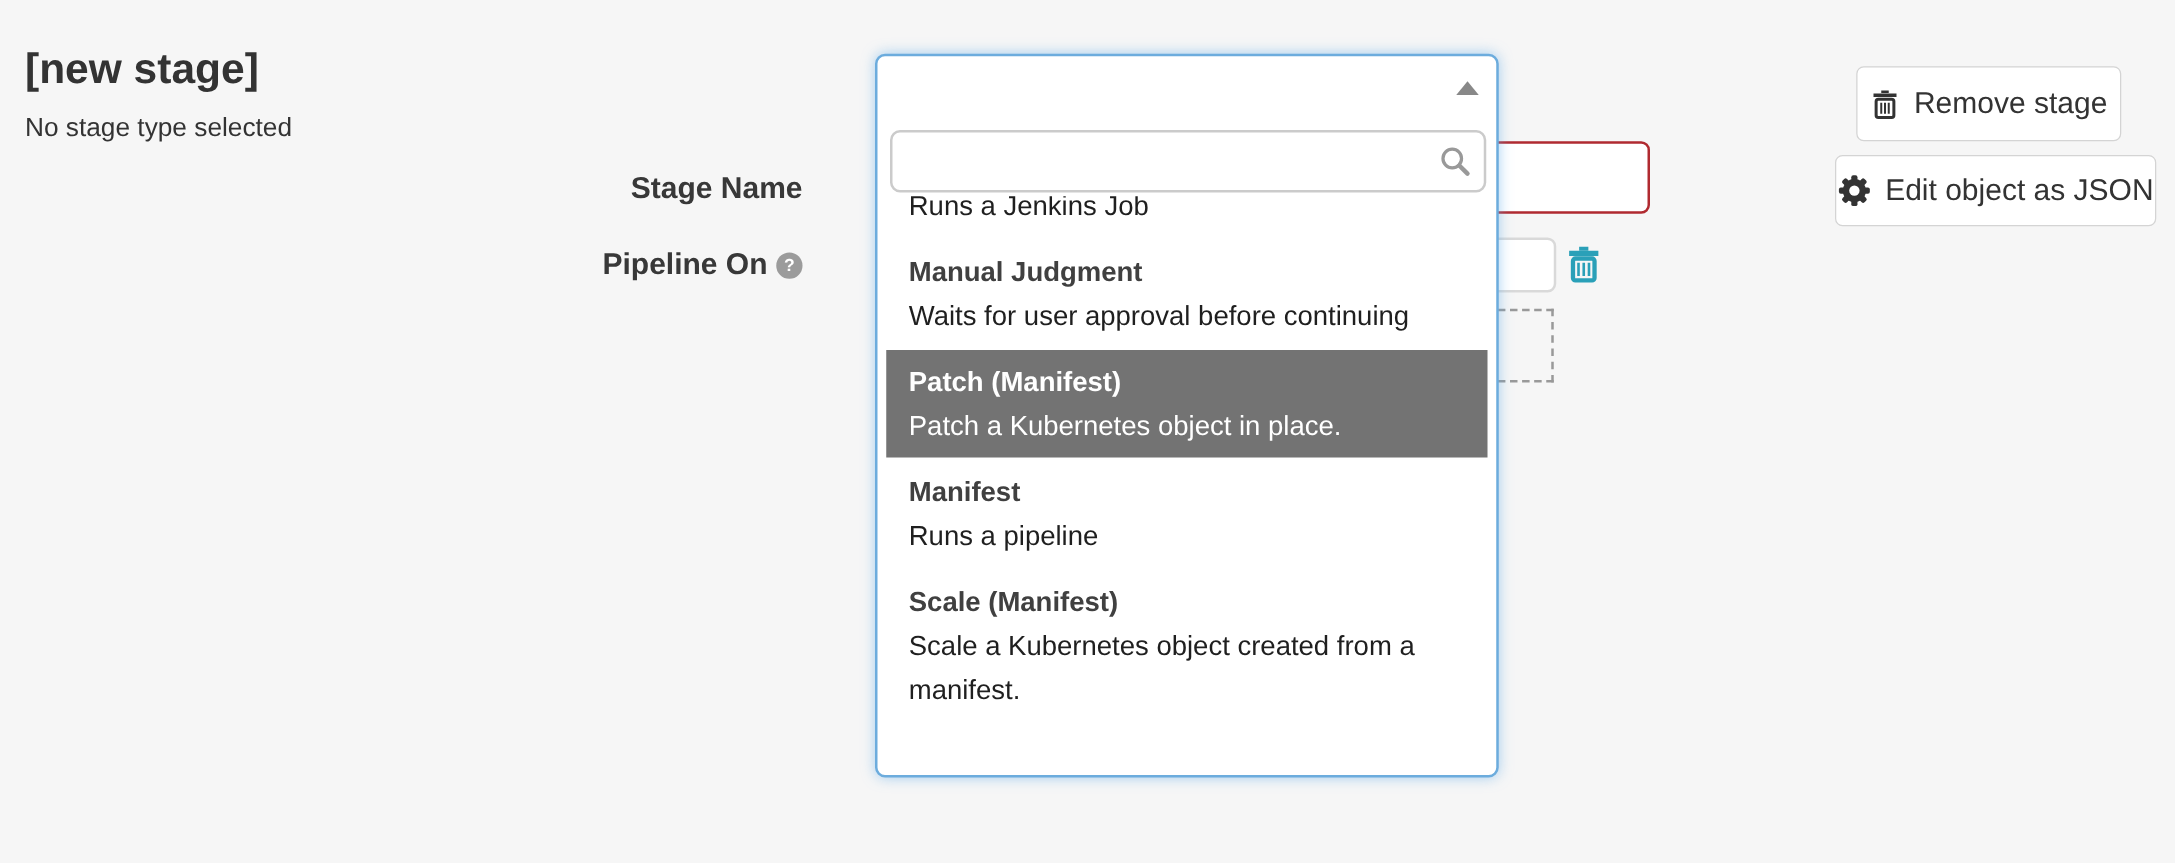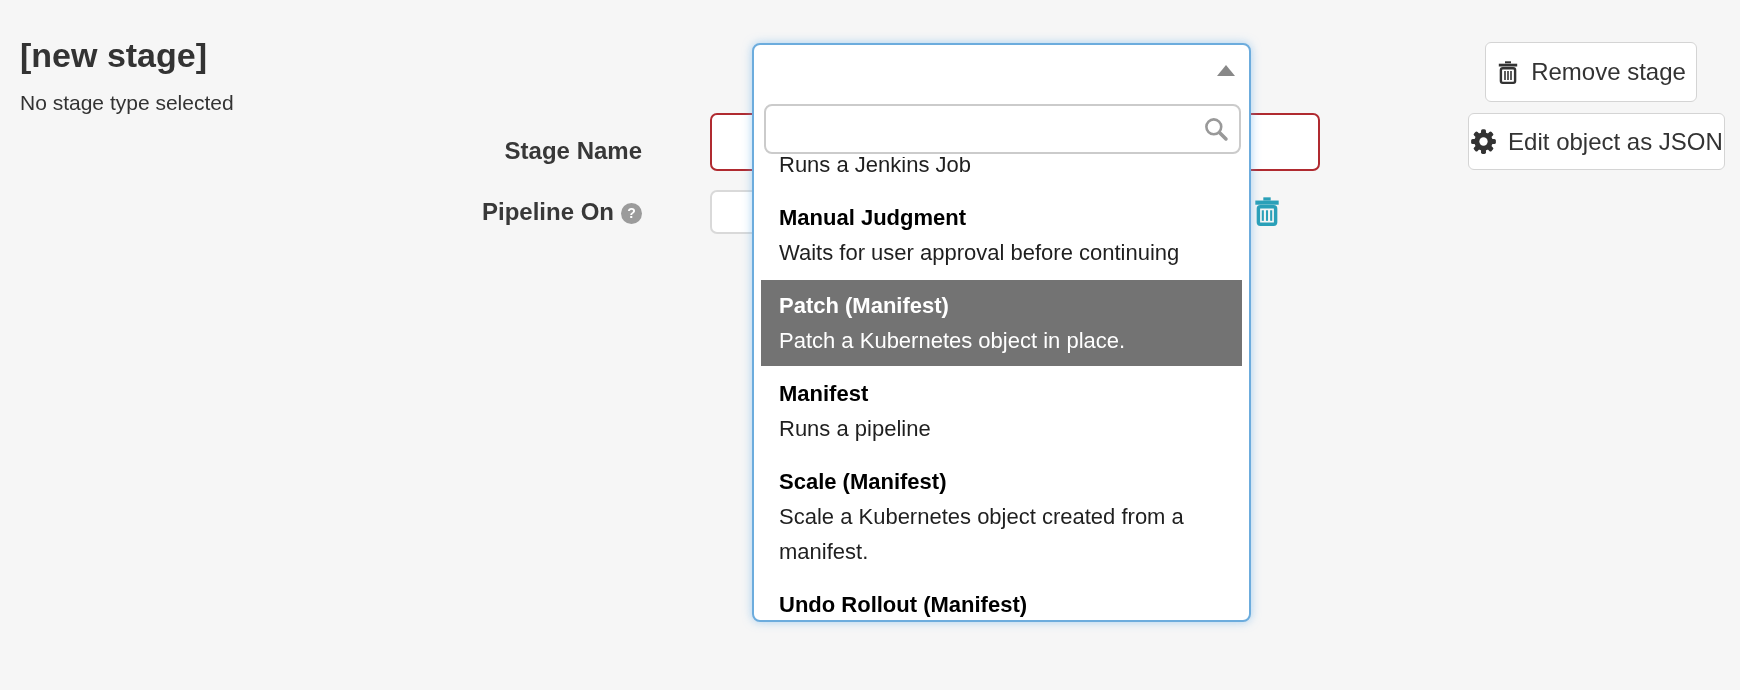--- a/index.html
+++ b/index.html
@@ -52,27 +52,28 @@
     position: absolute; left: 1150px; top: 247px; width: 93px; height: 59px;
     border: 2px dashed #999; z-index: 1; background: transparent;
   }
 
   
   .action-btn {
     position: absolute; background: #fff; border: 1px solid #d4d4d4;
     border-radius: 6px; display: flex; align-items: center; justify-content: center;
     gap: 11px; font-size: 24px; color: #333; cursor: pointer; z-index: 1;
     font-family: inherit;
+    margin-top: 11px;
   }
   .remove-btn { left: 1485px; top: 42px; width: 212px; height: 60px; }
   .edit-json-btn { left: 1468px; top: 113px; width: 257px; height: 57px; }
 
   
   .type-dropdown {
-    position: absolute; left: 752px; top: 43px; width: 499px; height: 579px;
+    position: absolute; left: 700px; top: 43px; width: 499px; height: 579px;
     background: #fff; border: 2px solid #6cacdd; border-radius: 8px;
     box-shadow: 0 0 10px rgba(102,175,233,0.55); z-index: 10;
   }
   .dd-caret {
     position: absolute; top: 20px; right: 14px; width: 0; height: 0;
     border-left: 9px solid transparent; border-right: 9px solid transparent;
     border-bottom: 11px solid #888; cursor: pointer;
   }
   .dd-search-wrap { position: absolute; left: 10px; top: 59px; width: 477px; height: 50px; }
   .dd-search {
@@ -80,21 +81,21 @@
     font-size: 21px; padding: 0 46px 0 14px; outline: none; background: #fff;
     font-family: inherit;
   }
   .dd-search-icon { position: absolute; right: 11px; top: 12px; pointer-events: none; }
 
   .dd-list {
     position: absolute; left: 0; top: 112px; width: 100%; bottom: 2px;
     overflow: hidden; padding: 0 7px; list-style: none;
   }
   .dd-item { padding: 8px 18px; margin-bottom: 2px; cursor: pointer; }
-  .dd-item-title { font-size: 22px; font-weight: 700; line-height: 35px; color: #000000; }
+  .dd-item-title { font-size: 22px; font-weight: 700; line-height: 35px; color: #404040; }
   .dd-item-desc  { font-size: 22px; line-height: 35px; color: #1f1f1f; }
   .dd-item.partial { margin-top: -10px; padding-top: 0; }
   .dd-item.highlighted { background: #737373; }
   .dd-item.highlighted .dd-item-title,
   .dd-item.highlighted .dd-item-desc { color: #fff; }
 
   svg { display: block; }
 </style>
 </head>
 <body>
@@ -185,19 +186,16 @@
         <div class="dd-item-desc">Patch a Kubernetes object in place.</div>
       </li>
       <li class="dd-item">
         <div class="dd-item-title">Manifest</div>
         <div class="dd-item-desc">Runs a pipeline</div>
       </li>
       <li class="dd-item">
         <div class="dd-item-title">Scale (Manifest)</div>
         <div class="dd-item-desc">Scale a Kubernetes object created from a manifest.</div>
       </li>
-      <li class="dd-item">
-        <div class="dd-item-title">Undo Rollout (Manifest)</div>
-      </li>
     </ul>
   </div>
 
 </div>
 
 </body></html>

